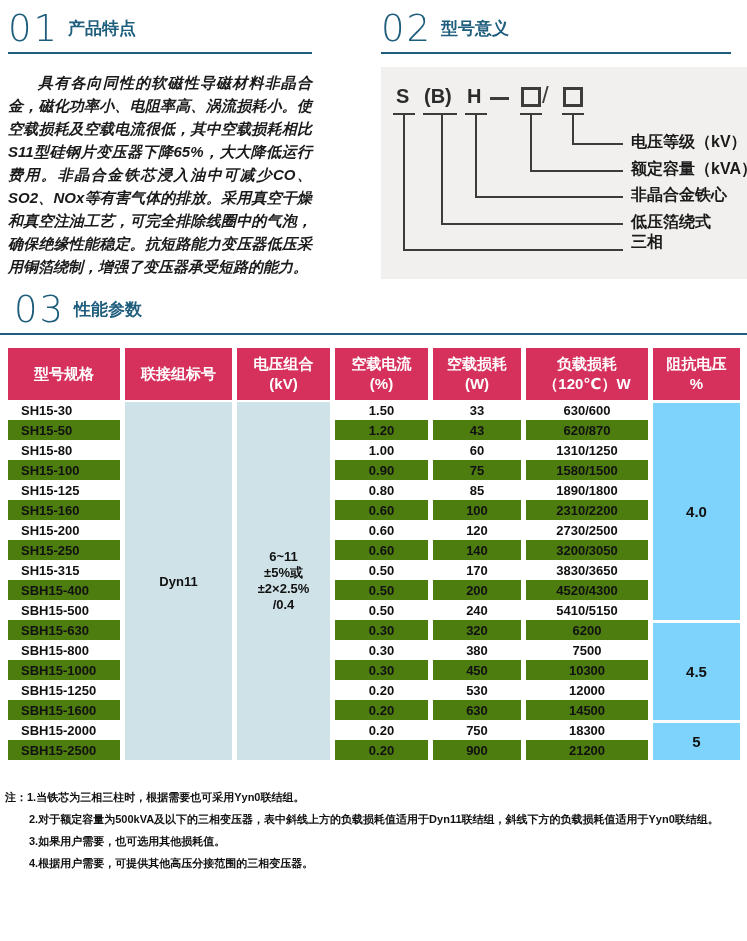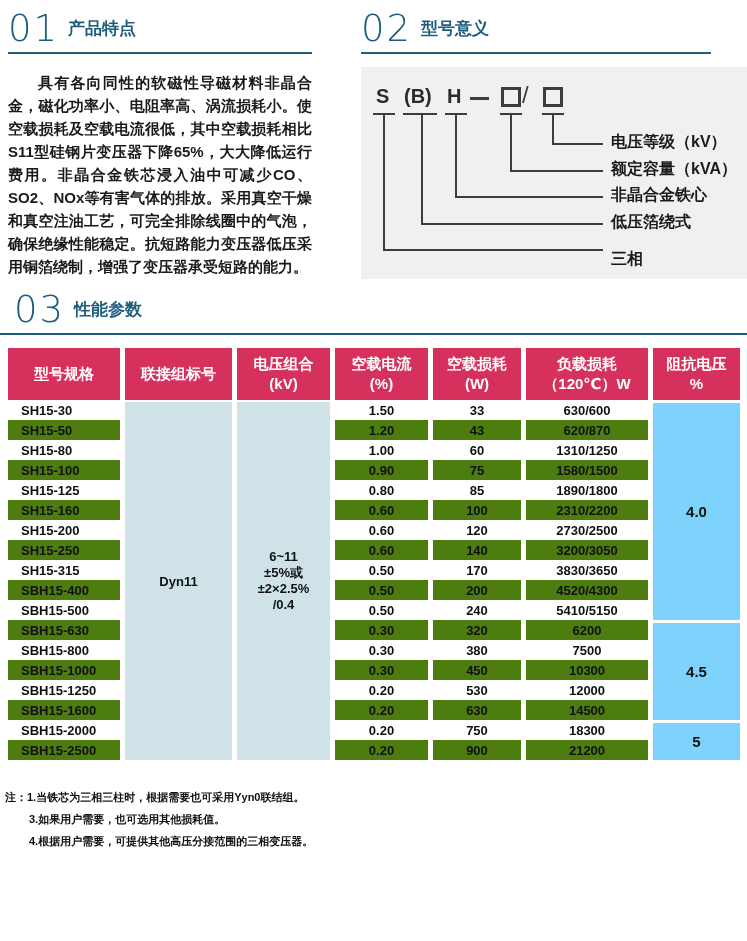--- a/index.html
+++ b/index.html
@@ -6,23 +6,23 @@
   body { background: #ffffff; font-family: "Liberation Sans", "DejaVu Sans", sans-serif; }
   .page { position: relative; width: 747px; height: 941px; background: #fff; overflow: hidden; }
 
   
   .sec-head { display: flex; align-items: center; border-bottom: 2px solid #1E5D7C; padding-bottom: 6px; }
   .sec-num { font-family: "DejaVu Sans", sans-serif; font-weight: 200; font-size: 37px; line-height: 34px; color: #1E5D7C; letter-spacing: 2px; }
   .sec-title { font-size: 17px; font-weight: bold; color: #1E5D7C; margin-left: 9px; margin-bottom: 2px; }
 
   .top-row { display: flex; padding: 12px 0 0 8px; }
   .col-left { width: 304px; margin-right: 49px; }
-  .col-right { width: 350px; }
-
-  .feature-text { margin-top: 17px; font-size: 15px; font-weight: bold; color: #1a1a1a; line-height: 23px; text-align: justify; text-indent: 2em; }
+  .col-right { width: 350px; margin-left: 20px; }
+
+  .feature-text { margin-top: 17px; font-size: 15px; font-weight: bold; color: #1a1a1a; line-height: 23px; text-align: justify; text-indent: 2em; font-style: italic; }
 
   
   .diagram-panel { position: relative; margin-top: 13px; width: 386px; height: 212px; background: #F1F0EE; }
   .sym { position: absolute; top: 18px; font-size: 20px; font-weight: bold; color: #2b2b2b; }
   .sym-s { left: 15px; } .sym-b { left: 43px; } .sym-h { left: 86px; }
   .code-dash { position: absolute; left: 109px; top: 30px; width: 19px; height: 3px; background: #3c3c3c; }
   .box { position: absolute; top: 20px; width: 14px; height: 14px; border: 3px solid #3c3c3c; background: transparent; }
   .box1 { left: 140px; } .box2 { left: 182px; }
   .slash { position: absolute; left: 161px; top: 14px; font-size: 24px; font-weight: normal; color: #3c3c3c; }
   .ul { position: absolute; top: 46px; height: 2px; background: #3c3c3c; }
@@ -88,21 +88,21 @@
         <i class="conn" style="left:191px; top:48px; width:49px;  height:28px;"></i>
         <i class="conn" style="left:149px; top:48px; width:91px;  height:55px;"></i>
         <i class="conn" style="left:94px;  top:48px; width:146px; height:81px;"></i>
         <i class="conn" style="left:60px;  top:48px; width:180px; height:108px;"></i>
         <i class="conn" style="left:22px;  top:48px; width:218px; height:134px;"></i>
 
         <span class="dlabel" style="top:65px;">电压等级（kV）</span>
         <span class="dlabel" style="top:92px;">额定容量（kVA）</span>
         <span class="dlabel" style="top:118px;">非晶合金铁心</span>
         <span class="dlabel" style="top:145px;">低压箔绕式</span>
-        <span class="dlabel" style="top:182px;">三相</span>
+        <span class="dlabel" style="top:165px;">三相</span>
       </div>
     </section>
   </div>
 
   <section class="sec3">
     <header class="sec-head">
       <span class="sec-num">03</span>
       <span class="sec-title">性能参数</span>
     </header>
 
@@ -264,17 +264,18 @@
             <td class="c-model stripe">SBH15-2500</td>
             <td class="stripe">0.20</td>
             <td class="stripe">900</td>
             <td class="stripe">21200</td>
           </tr>
         </tbody>
     </table>
 
     <div class="notes" id="notes">
         <div class="note-item first">注：1.当铁芯为三相三柱时，根据需要也可采用Yyn0联结组。</div>
+        <div class="note-item">2.对于额定容量为500kVA及以下的三相变压器，表中斜线上方的负载损耗值适用于Dyn11联结组，斜线下方的负载损耗值适用于Yyn0联结组。</div>
         <div class="note-item">3.如果用户需要，也可选用其他损耗值。</div>
         <div class="note-item">4.根据用户需要，可提供其他高压分接范围的三相变压器。</div>
       </div>
   </section>
 </div>
 
 </body></html>

